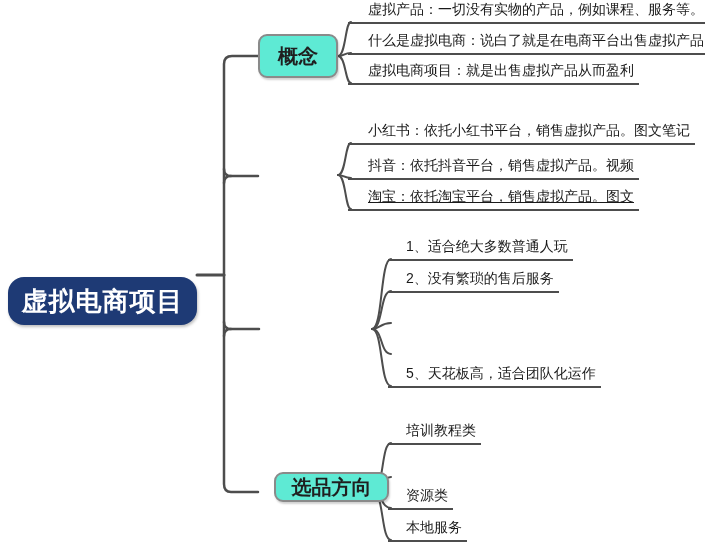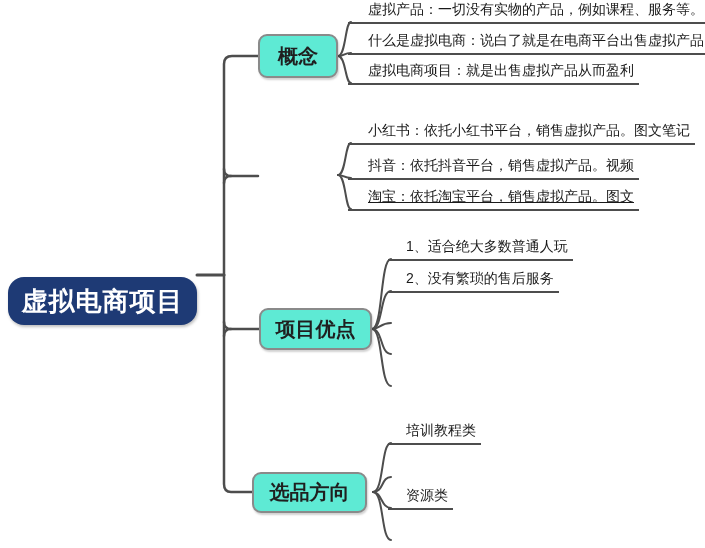--- a/index.html
+++ b/index.html
@@ -19,21 +19,21 @@
   .branch-node{
     position:absolute;background:#5eead4;border:2px solid #8a8a8a;border-radius:9px;
     color:#1f1f1f;font-size:20px;font-weight:bold;
     display:flex;align-items:center;justify-content:center;
     box-shadow:1px 2px 2px rgba(0,0,0,0.18);
     box-sizing:border-box;white-space:nowrap;
   }
   .b1{left:258px;top:34px;width:80px;height:44px;}
   .b2{left:258px;top:153px;width:80px;height:45px;}
   .b3{left:259px;top:308px;width:113px;height:42px;}
-  .b4{left:252px;top:472px;width:115px;height:41px;}
+  .b4{left:274px;top:472px;width:115px;height:30px;}
   .leaf{
     position:absolute;font-size:14px;line-height:19px;color:#1a1a1a;
     padding:0 5px 3px 20px;border-bottom:2px solid #4d4d4d;
     white-space:nowrap;box-sizing:border-box;
   }
   .leaf.g34{padding-left:18px;}
 </style>
 </head>
 <body>
 
@@ -65,30 +65,31 @@
 
     <path d="M 373,492 C 384,492 381,443 391,443" stroke-width="2"></path>
     <path d="M 373,492 C 384,492 381,477 391,477" stroke-width="2"></path>
     <path d="M 373,492 C 382,492 381,508 391,508" stroke-width="2"></path>
     <path d="M 373,492 C 384,492 381,540 391,540" stroke-width="2"></path>
   </svg>
 
   <div class="root-node">虚拟电商项目</div>
 
   <div class="branch-node b1">概念</div>
-  <div class="branch-node b3">项目优点</div>
   <div class="branch-node b4">选品方向</div>
 
   <div class="leaf" style="left:348px;top:0px;">虚拟产品：一切没有实物的产品，例如课程、服务等。</div>
   <div class="leaf" style="left:348px;top:31px;">什么是虚拟电商：说白了就是在电商平台出售虚拟产品</div>
   <div class="leaf" style="left:348px;top:61px;">虚拟电商项目：就是出售虚拟产品从而盈利</div>
 
   <div class="leaf" style="left:348px;top:121px;">小红书：依托小红书平台，销售虚拟产品。图文笔记</div>
   <div class="leaf" style="left:348px;top:156px;">抖音：依托抖音平台，销售虚拟产品。视频</div>
   <div class="leaf" style="left:348px;top:187px;text-decoration:underline;">淘宝：依托淘宝平台，销售虚拟产品。图文</div>
 
   <div class="leaf g34" style="left:388px;top:237px;">1、适合绝大多数普通人玩</div>
   <div class="leaf g34" style="left:388px;top:269px;">2、没有繁琐的售后服务</div>
+  <div class="leaf g34" style="left:388px;top:364px;">5、天花板高，适合团队化运作</div>
 
   <div class="leaf g34" style="left:388px;top:421px;">培训教程类</div>
   <div class="leaf g34" style="left:388px;top:486px;text-align:center;">资源类</div>
+  <div class="leaf g34" style="left:388px;top:518px;">本地服务</div>
 
 </div>
 
 </body></html>

